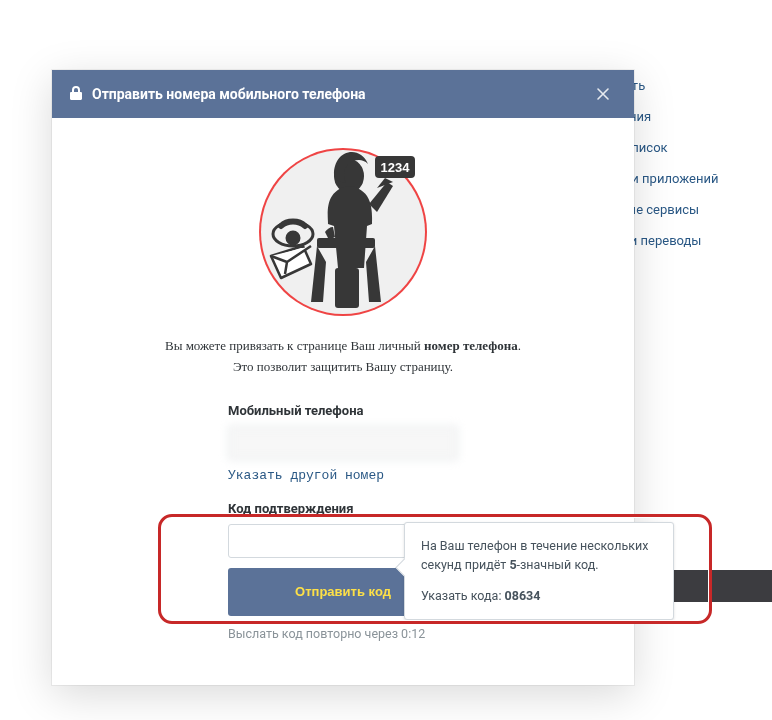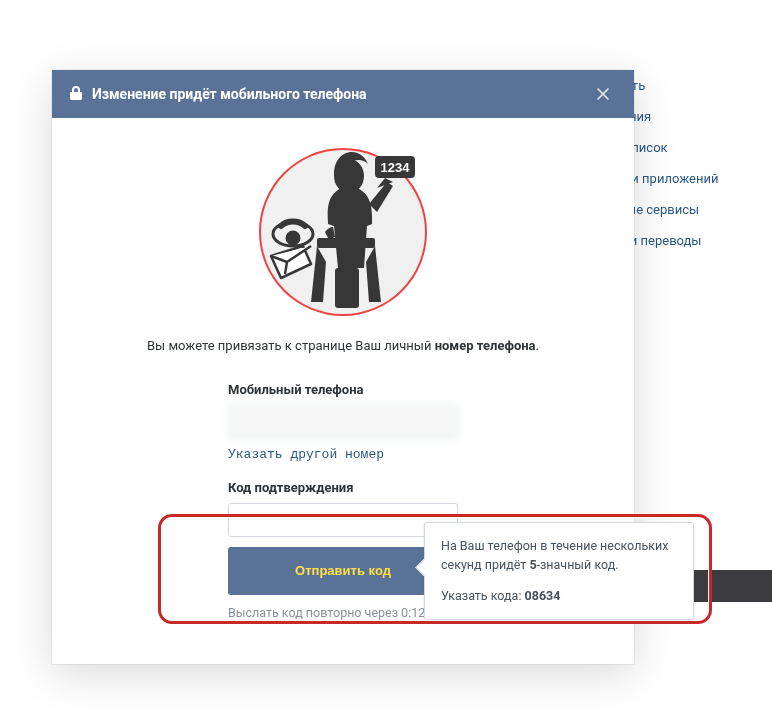--- a/index.html
+++ b/index.html
@@ -67,21 +67,21 @@
   .illustration {
     width: 168px;
     height: 168px;
     margin: 0 auto 20px;
     border-radius: 50%;
     background: #ef4444;
     position: relative;
     overflow: visible;
   }
   .illustration svg { position: absolute; top: -10px; left: -2px; }
-  .desc { text-align: center; margin: 0 0 25px; line-height: 1.6; }
+  .desc { text-align: center; margin: 0 0 25px; line-height: 1.6; font-family: Liberation Serif, serif; }
   .desc b { font-weight: 700; }
   .form-row { max-width: 230px; margin: 0 auto 4px; }
   .lbl { font-weight: 700; margin-bottom: 8px; }
   .field {
     width: 100%;
     height: 34px;
     border: 1px solid #d3d9de;
     border-radius: 3px;
     padding: 0 10px;
     font-size: 13px;
@@ -111,21 +111,21 @@
     margin-top: 10px;
   }
   .resend {
     color: #8a9399;
     margin-top: 10px;
     font-size: 12.5px;
   }
   .tooltip {
     position: absolute;
     top: 522px;
-    left: 424px;
+    left: 404px;
     width: 270px;
     background: #fff;
     border: 1px solid #d3d9de;
     border-radius: 3px;
     padding: 14px 16px;
     font-size: 12.5px;
     line-height: 1.5;
     box-shadow: 0 1px 3px rgba(0,0,0,.12);
     color: #46525c;
   }
@@ -167,21 +167,21 @@
 </div>
 <div class="dark-strip"></div>
 
 <div class="modal-wrap">
   <div class="modal-header">
     <span class="lock">
       <svg width="12" height="14" viewBox="0 0 12 14">
           <path fill="#fff" d="M6 0a4 4 0 0 0-4 4v2H1.2C.54 6 0 6.54 0 7.2v5.6C0 13.46.54 14 1.2 14h9.6c.66 0 1.2-.54 1.2-1.2V7.2C12 6.54 11.46 6 10.8 6H10V4a4 4 0 0 0-4-4zm0 2a2 2 0 0 1 2 2v2H4V4a2 2 0 0 1 2-2z"></path>
         </svg>
     </span>
-    <span class="title">Изменение придёт мобильного телефона</span>
+    <span class="title">Отправить номера мобильного телефона</span>
     <span class="close">
       <svg width="14" height="14" viewBox="0 0 14 14">
           <path stroke="#fff" stroke-width="1.6" stroke-linecap="round" d="M2 2l10 10M12 2L2 12"></path>
         </svg>
     </span>
   </div>
 
   <div class="modal-body">
     <div class="illustration">
       <svg width="172" height="188" viewBox="0 0 172 188">
@@ -206,20 +206,21 @@
         </g>
         <g fill="#fff" stroke="#373737" stroke-width="2.5" stroke-linejoin="round">
           <path d="M14 118l32-10 8 18-30 14z"></path>
           <path d="M14 118l16 6 24-16M30 124l-2 12"></path>
         </g>
       </svg>
     </div>
 
     <p class="desc">
       <span>Вы можете привязать к странице Ваш личный </span><b>номер телефона</b><span>.</span><br>
+      <span>Это позволит защитить Вашу страницу.</span>
     </p>
 
     <div class="form-row">
       <div class="lbl">Мобильный телефона</div>
       <input class="field blurred" type="text" value="                  " style="">
       <span class="link">Указать другой номер</span>
     </div>
 
     <div class="form-row" style="margin-top:18px">
       <div class="lbl">Код подтверждения</div>

